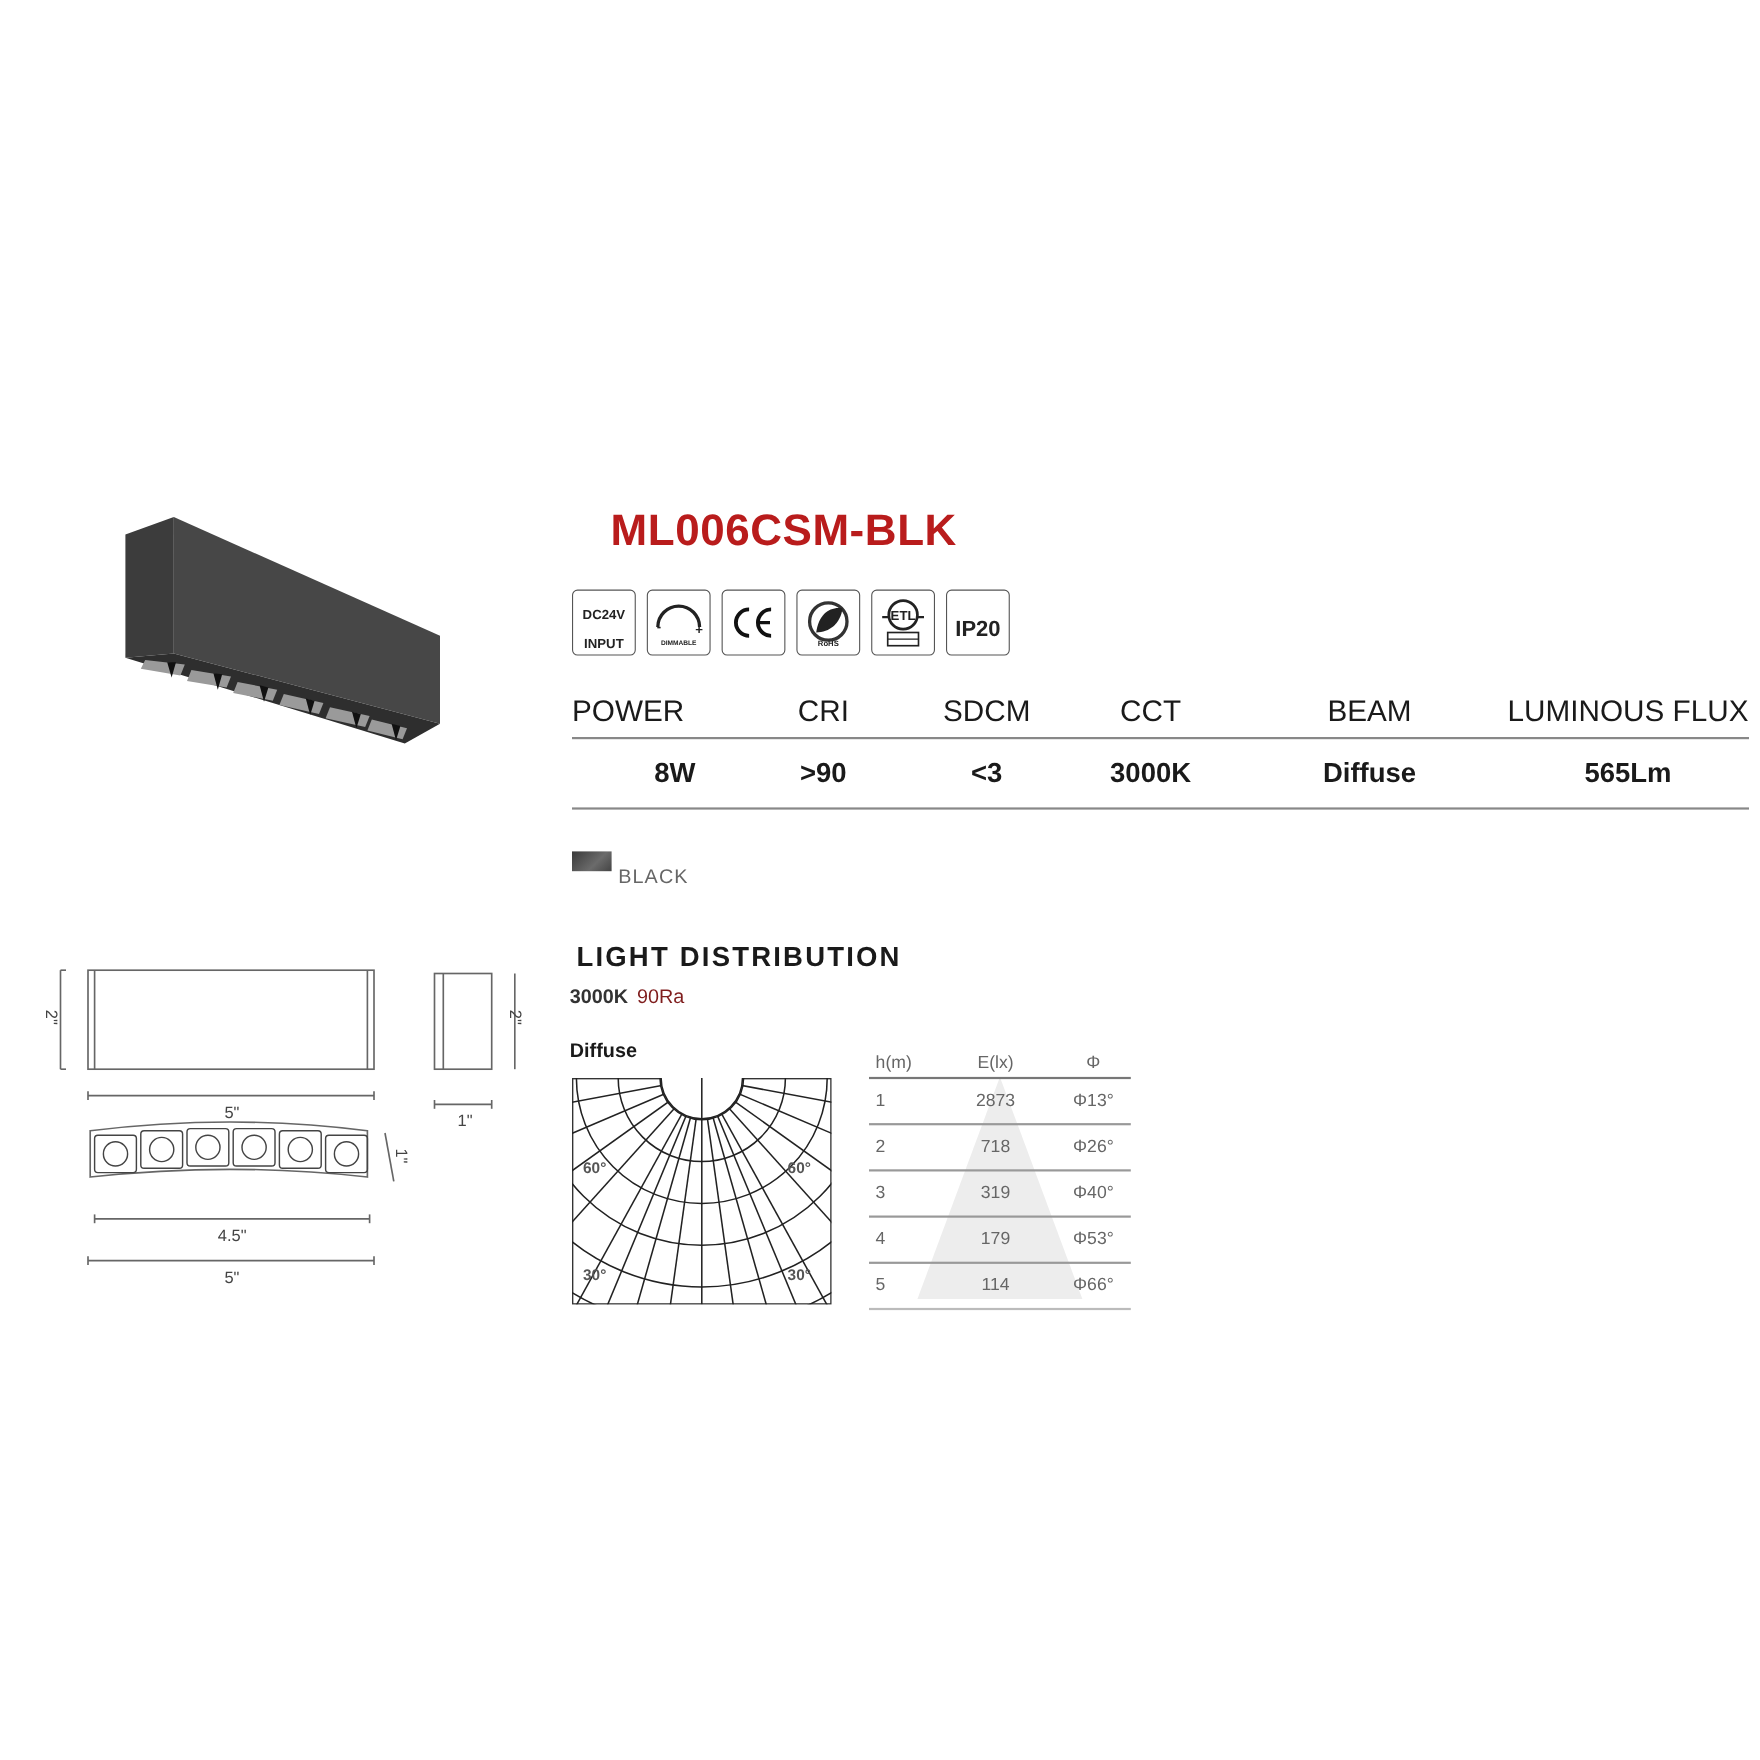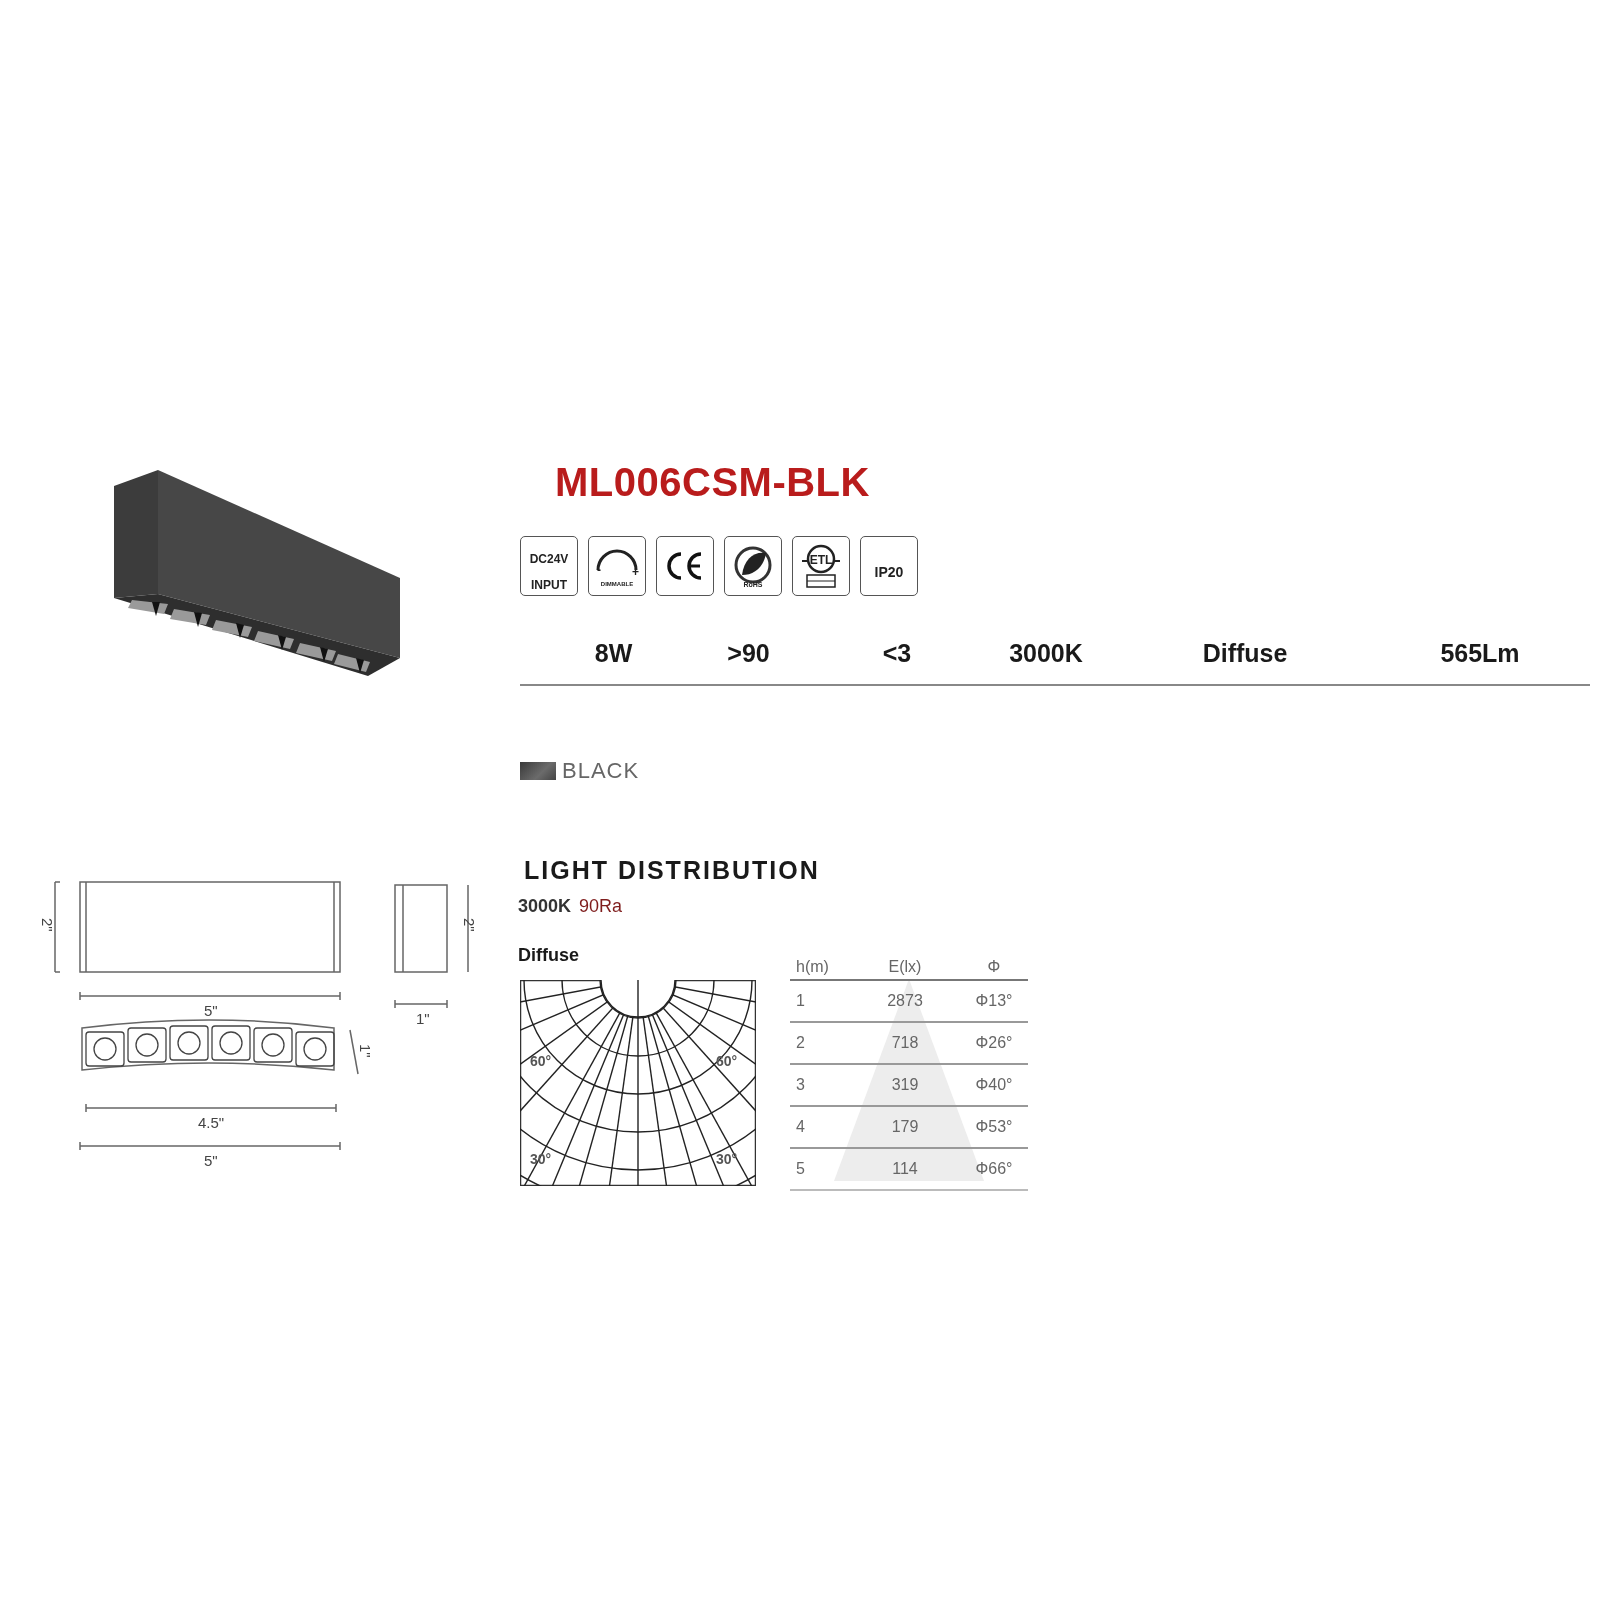--- a/index.html
+++ b/index.html
@@ -22,21 +22,21 @@
   .spec-table { left: 520px; top: 622px; width: 1070px; }
   .spec-row { display: grid; grid-template-columns: 155px 147px 150px 148px 250px 220px; }
   .spec-head { height: 48px; align-items: center; font-size: 27px; color: #1a1a1a; border-bottom: 2px solid #888; }
   .spec-vals { height: 62px; align-items: center; font-size: 25px; font-weight: bold; border-bottom: 2px solid #888; }
   .spec-row > div { text-align: center; }
   .spec-head > div:first-child { text-align: left; }
 
   
   .finish { left: 520px; top: 758px; display: flex; align-items: center; gap: 6px; }
   .swatch { width: 36px; height: 18px; background: linear-gradient(135deg, #3a3a3a, #6b6b6b 60%, #444); }
-  .finish-label { font-size: 22px; color: #666; letter-spacing: 1px; }
+  .finish-label { font-size: 18px; color: #666; letter-spacing: 1px; margin-top: 29px; }
 
   
   .ld-title { left: 524px; top: 856px; font-size: 25px; font-weight: bold; letter-spacing: 2px; }
   .ld-sub { left: 518px; top: 896px; font-size: 18px; color: #333; }
   .ld-sub .cct { font-weight: bold; }
   .ld-sub .ra { color: #7f1d1d; margin-left: 8px; }
   .ld-beam { left: 518px; top: 945px; font-size: 18px; font-weight: bold; }
 
   .polar { left: 520px; top: 980px; width: 236px; height: 206px; }
 
@@ -107,25 +107,33 @@
     <svg width="46" height="50" viewBox="0 0 46 50">
       <circle cx="23" cy="18" r="13" fill="none" stroke="#222" stroke-width="2.5"></circle>
       <text x="23" y="23" font-size="12" text-anchor="middle" font-weight="bold" font-family="Liberation Sans, sans-serif" fill="#222">ETL</text>
       <line x1="4" y1="20" x2="10" y2="20" stroke="#222" stroke-width="2"></line>
       <line x1="36" y1="20" x2="42" y2="20" stroke="#222" stroke-width="2"></line>
       <rect x="9" y="34" width="28" height="12" fill="none" stroke="#222" stroke-width="1.5"></rect>
       <line x1="9" y1="40" x2="37" y2="40" stroke="#222" stroke-width="1"></line>
     </svg>
   </div>
   <div class="badge">
-    <div class="t" style="font-size:14px">IP20</div>
+    <div class="t" style="font-size:20px">IP20</div>
   </div>
 </div>
 
 <div class="abs spec-table">
+  <div class="spec-row spec-head">
+    <div>POWER</div>
+    <div>CRI</div>
+    <div>SDCM</div>
+    <div>CCT</div>
+    <div>BEAM</div>
+    <div>LUMINOUS FLUX</div>
+  </div>
   <div class="spec-row spec-vals">
     <div style="text-align:center;padding-left:32px">8W</div>
     <div>&gt;90</div>
     <div>&lt;3</div>
     <div>3000K</div>
     <div>Diffuse</div>
     <div>565Lm</div>
   </div>
 </div>
 

